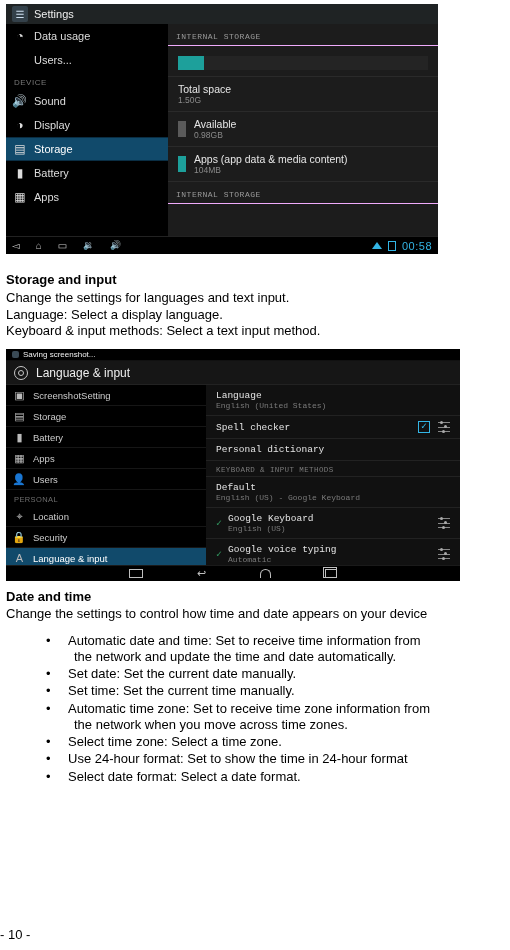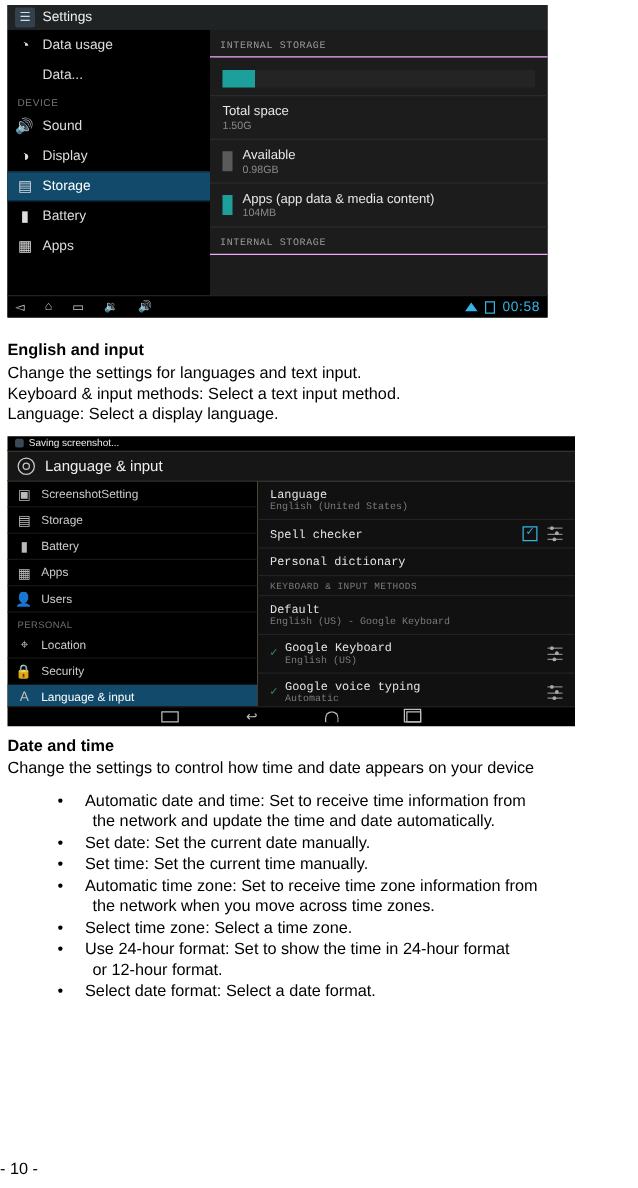--- a/index.html
+++ b/index.html
@@ -148,21 +148,21 @@
     <span>Settings</span>
   </div>
   <div class="s1-row" style="height:212px;">
     <div class="s1-left">
       <div class="s1-item">
         <span class="ic">◔</span>
         <span>Data usage</span>
       </div>
       <div class="s1-item">
         <span class="ic"></span>
-        <span>Data...</span>
+        <span>Users...</span>
       </div>
       <div class="s1-sectionlabel">DEVICE</div>
       <div class="s1-item">
         <span class="ic">🔊</span>
         <span>Sound</span>
       </div>
       <div class="s1-item">
         <span class="ic">◑</span>
         <span>Display</span>
       </div>
@@ -219,24 +219,24 @@
     </div>
     <div class="clock">
       <span class="tri"></span>
       <span style="width:8px;height:10px;border:1px solid #33b5e5;display:inline-block"></span>
       <span>00:58</span>
     </div>
   </div>
 </div>
 
 <div class="sec">
-  <h3>English and input</h3>
+  <h3>Storage and input</h3>
   <p>Change the settings for languages and text input.</p>
+  <p>Language: Select a display language.</p>
   <p>Keyboard &amp; input methods: Select a text input method.</p>
-  <p>Language: Select a display language.</p>
 </div>
 
 <div class="s2">
   <div class="s2-status">
     <span class="dot"></span>
     <span>Saving screenshot...</span>
   </div>
   <div class="s2-head">
     <span class="gear"></span>
     <span class="ttl">Language &amp; input</span>
@@ -352,18 +352,18 @@
 
 <div class="dt">
   <h3>Date and time</h3>
   <p class="sub">Change the settings to control how time and date appears on your device</p>
   <ul>
     <li><span>Automatic date and time: Set to receive time information from</span><span class="cont">the network and update the time and date automatically.</span></li>
     <li><span>Set date: Set the current date manually.</span></li>
     <li><span>Set time: Set the current time manually.</span></li>
     <li><span>Automatic time zone: Set to receive time zone information from</span><span class="cont">the network when you move across time zones.</span></li>
     <li><span>Select time zone: Select a time zone.</span></li>
-    <li><span>Use 24-hour format: Set to show the time in 24-hour format</span><span class="cont">or 12-hour format.</span></li>
+    <li><span>Use 24-hour format: Set to show the time in 24-hour format</span></li>
     <li><span>Select date format: Select a date format.</span></li>
   </ul>
 </div>
 
 <div class="pagenum">- 10 -</div>
 
 </body></html>

